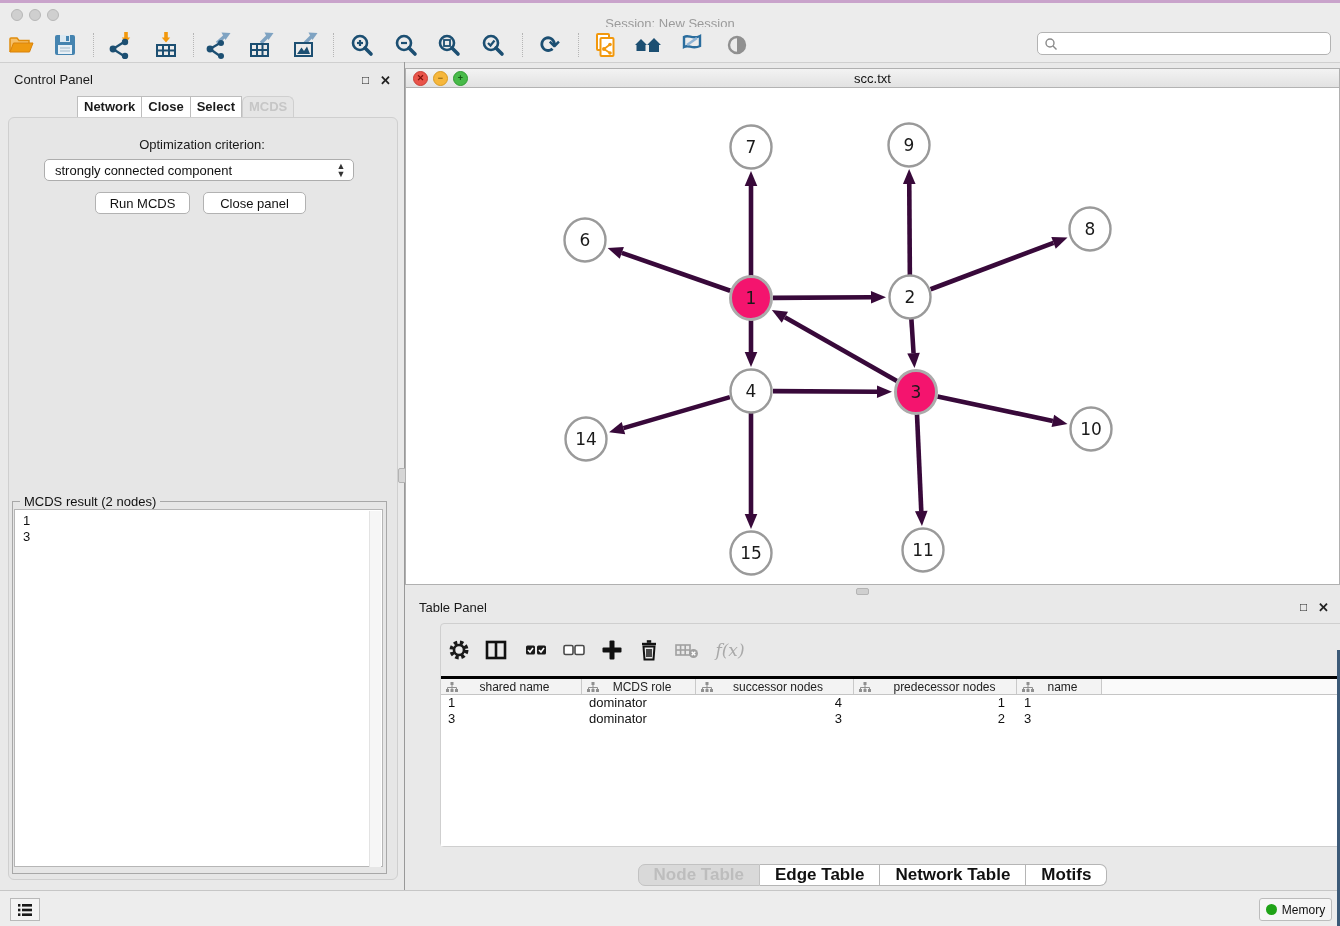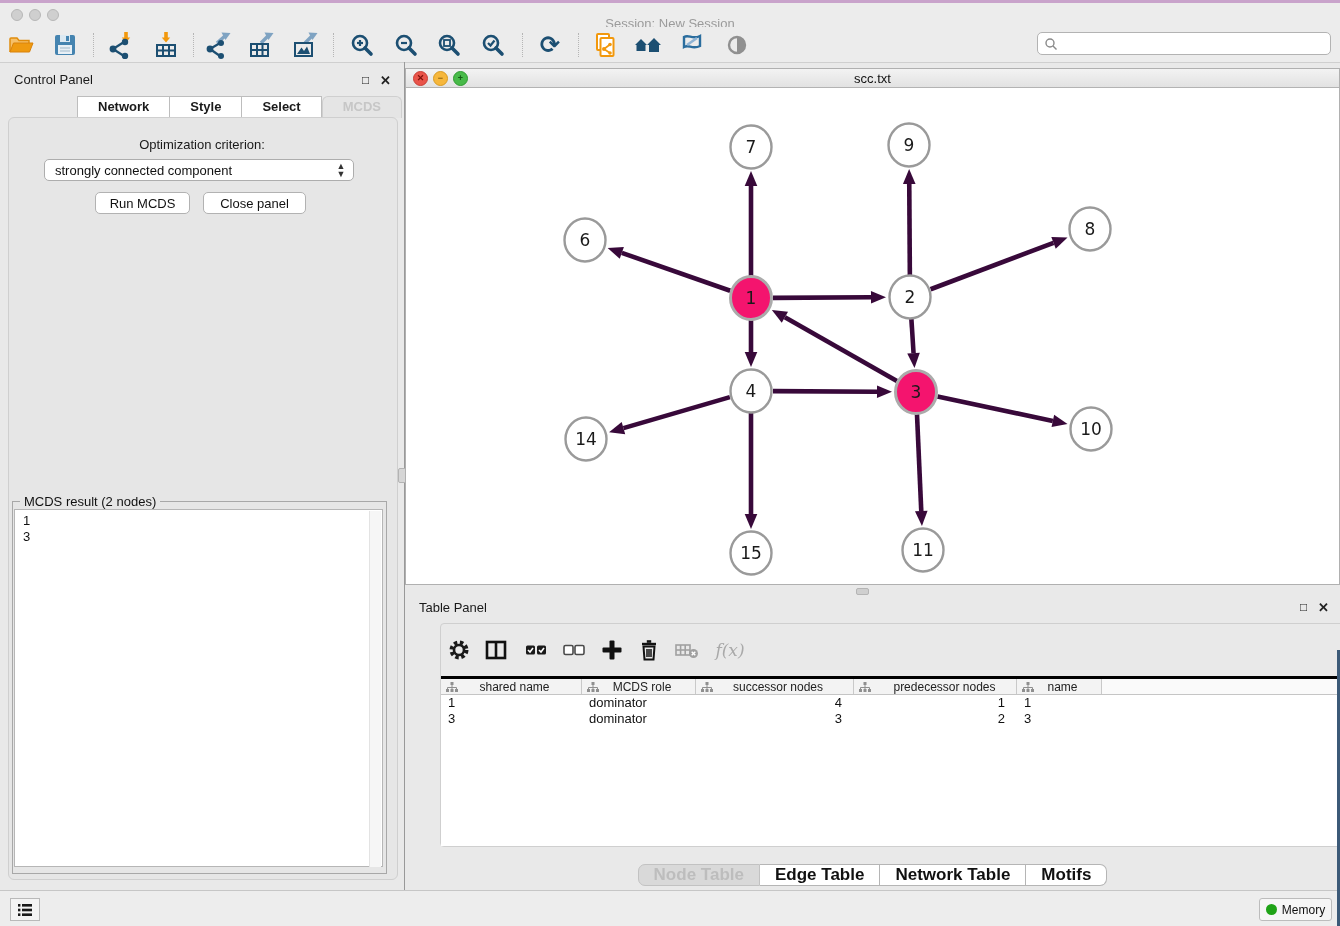--- a/index.html
+++ b/index.html
@@ -20,21 +20,21 @@
   .tsep{top:6px;height:24px;border-left:1px dotted #b5b5b5;width:0;}
   .search{left:1037px;top:5px;width:292px;height:21px;background:#fff;border:1px solid #b3b3b3;border-radius:5px;display:flex;align-items:center;}
   .search svg{margin-left:6px;flex:none;}
   .search input{border:none;outline:none;background:transparent;flex:1;height:17px;font-size:12px;font-family:"Liberation Sans",sans-serif;}
 
   
   .cp-title{left:14px;top:72px;font-size:13px;color:#1a1a1a;}
   .panel-float{font-size:12px;color:#222;line-height:12px;}
   .panel-close{font-size:13px;font-weight:bold;color:#222;line-height:13px;}
   .cp-tabs{left:77px;top:96px;display:flex;align-items:flex-end;height:22px;}
-  .ctab{height:20px;line-height:20px;padding:0 20px;background:#fff;border:1px solid #bdbdbd;border-left-width:0;
+  .ctab{height:20px;line-height:20px;padding:0 6px;background:#fff;border:1px solid #bdbdbd;border-left-width:0;
         font-size:13px;font-weight:700;color:#1a1a1a;}
   .ctab:first-child{border-left-width:1px;}
   .ctab.selected{background:#e5e5e5;color:#c6c6c6;border:1px solid #cfcfcf;border-bottom:none;
         border-radius:6px 6px 0 0;height:21px;font-weight:700;}
   .cp-content{left:8px;top:117px;width:388px;height:761px;background:#e6e6e6;border:1px solid #cfcfcf;border-radius:6px;}
   .opt-label{left:8px;top:137px;width:388px;text-align:center;font-size:13px;color:#1a1a1a;}
   .combo{left:44px;top:159px;width:310px;height:22px;background:#fff;border:1px solid #adadad;border-radius:5px;
          display:flex;align-items:center;box-sizing:border-box;}
   .combo .val{flex:1;padding-left:10px;font-size:13px;color:#111;}
   .combo .step{width:16px;text-align:center;font-size:9px;color:#333;line-height:8px;padding-right:4px;}
@@ -260,21 +260,21 @@
       </svg>
       <input placeholder="" style="">
     </div>
   </div>
 
   <div class="abs cp-title">Control Panel</div>
   <div class="abs panel-float" style="left:362px;top:74px">□</div>
   <div class="abs panel-close" style="left:380px;top:74px">✕</div>
   <div class="abs cp-tabs" id="control-tabs">
       <div class="ctab">Network</div>
-      <div class="ctab">Style</div>
+      <div class="ctab">Close</div>
       <div class="ctab">Select</div>
       <div class="ctab selected">MCDS</div>
     </div>
   <div class="abs cp-content"></div>
   <div class="abs opt-label">Optimization criterion:</div>
   <div class="abs combo">
     <span class="val">strongly connected component</span>
     <span class="step">▲<br>▼</span>
   </div>
   <div class="abs btn" style="left:95px;top:192px;width:95px">Run MCDS</div>

